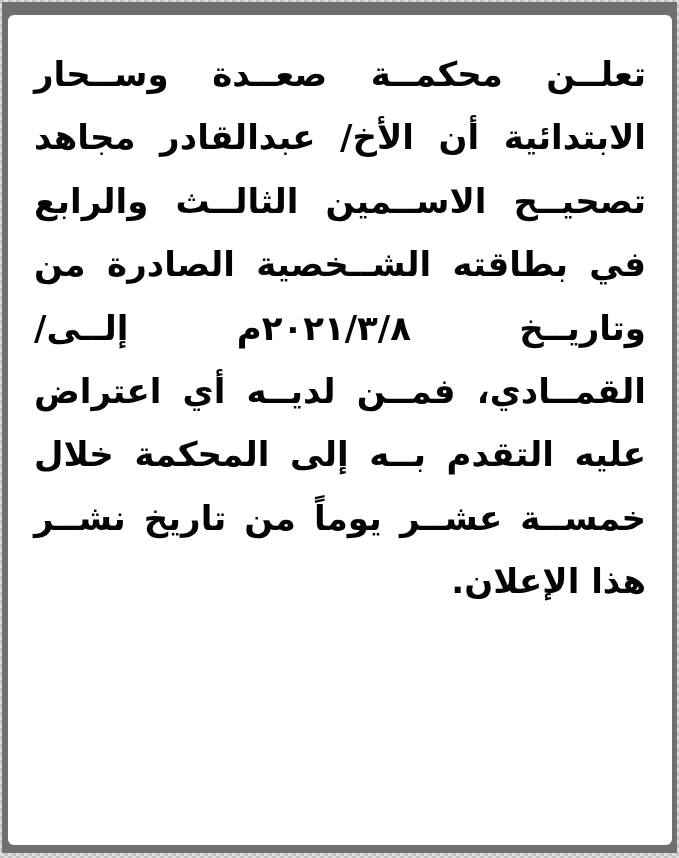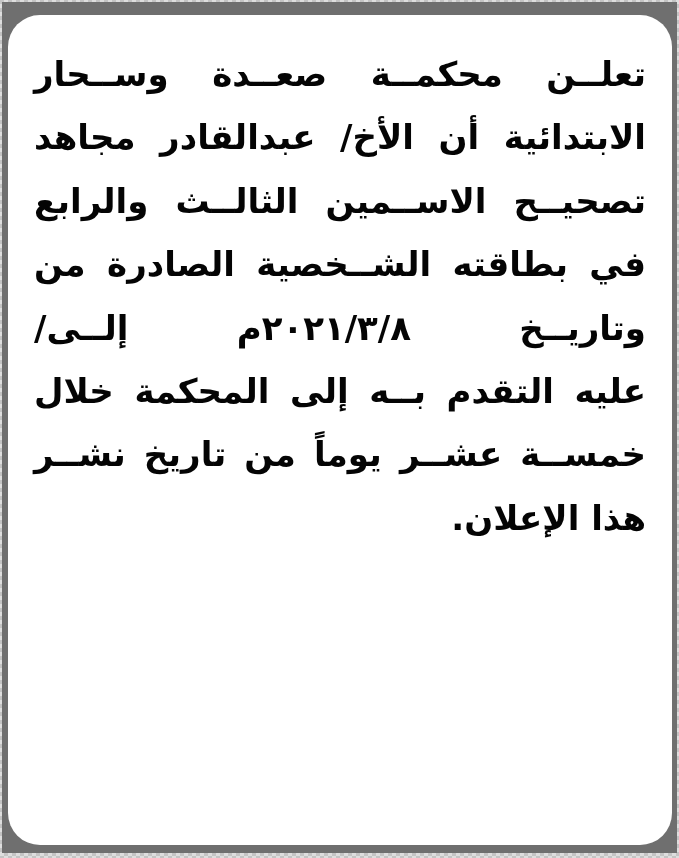--- a/index.html
+++ b/index.html
@@ -24,21 +24,21 @@
     bottom: 5px;
     background: #6f6f6f;
   }
   .card {
     position: absolute;
     left: 6px;
     right: 5px;
     top: 13px;
     bottom: 8px;
     background: #ffffff;
-    border-radius: 32px;
+    border-radius: 6px;
     overflow: hidden;
   }
   .text-block {
     position: absolute;
     left: 26px;
     right: 26px;
     top: 28px;
     bottom: 22px;
     direction: rtl;
     unicode-bidi: embed;
@@ -64,18 +64,19 @@
 <body>
 
 <div class="frame">
   <div class="card">
     <div class="text-block">
       <div class="line">تعلــن محكمــة صعــدة وســحار</div>
       <div class="line">الابتدائية أن الأخ/ عبدالقادر مجاهد</div>
       <div class="line">تصحيــح الاســمين الثالــث والرابع</div>
       <div class="line">في بطاقته الشــخصية الصادرة من</div>
       <div class="line">وتاريــخ ٢٠٢١/٣/٨م إلــى/</div>
+      <div class="line">القمــادي، فمــن لديــه أي اعتراض</div>
       <div class="line">عليه التقدم بــه إلى المحكمة خلال</div>
       <div class="line">خمســة عشــر يوماً من تاريخ نشــر</div>
       <div class="line last">هذا الإعلان.</div>
     </div>
   </div>
 </div>
 
 </body></html>

